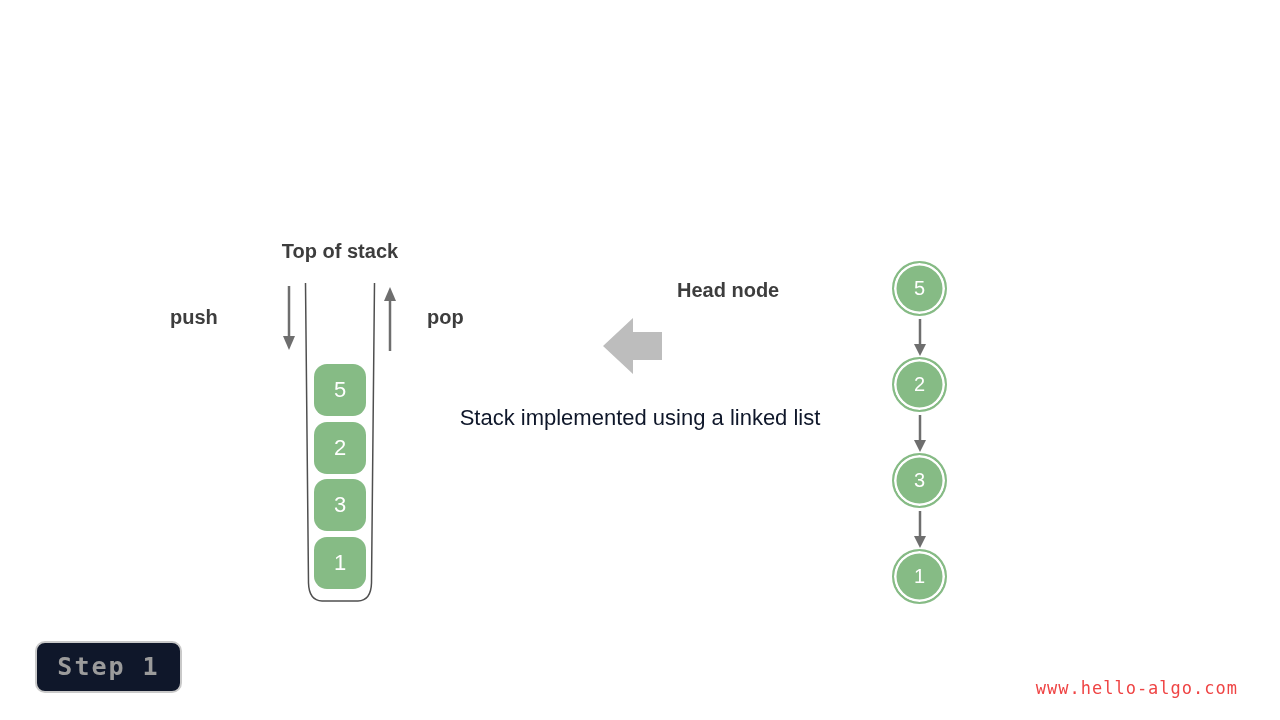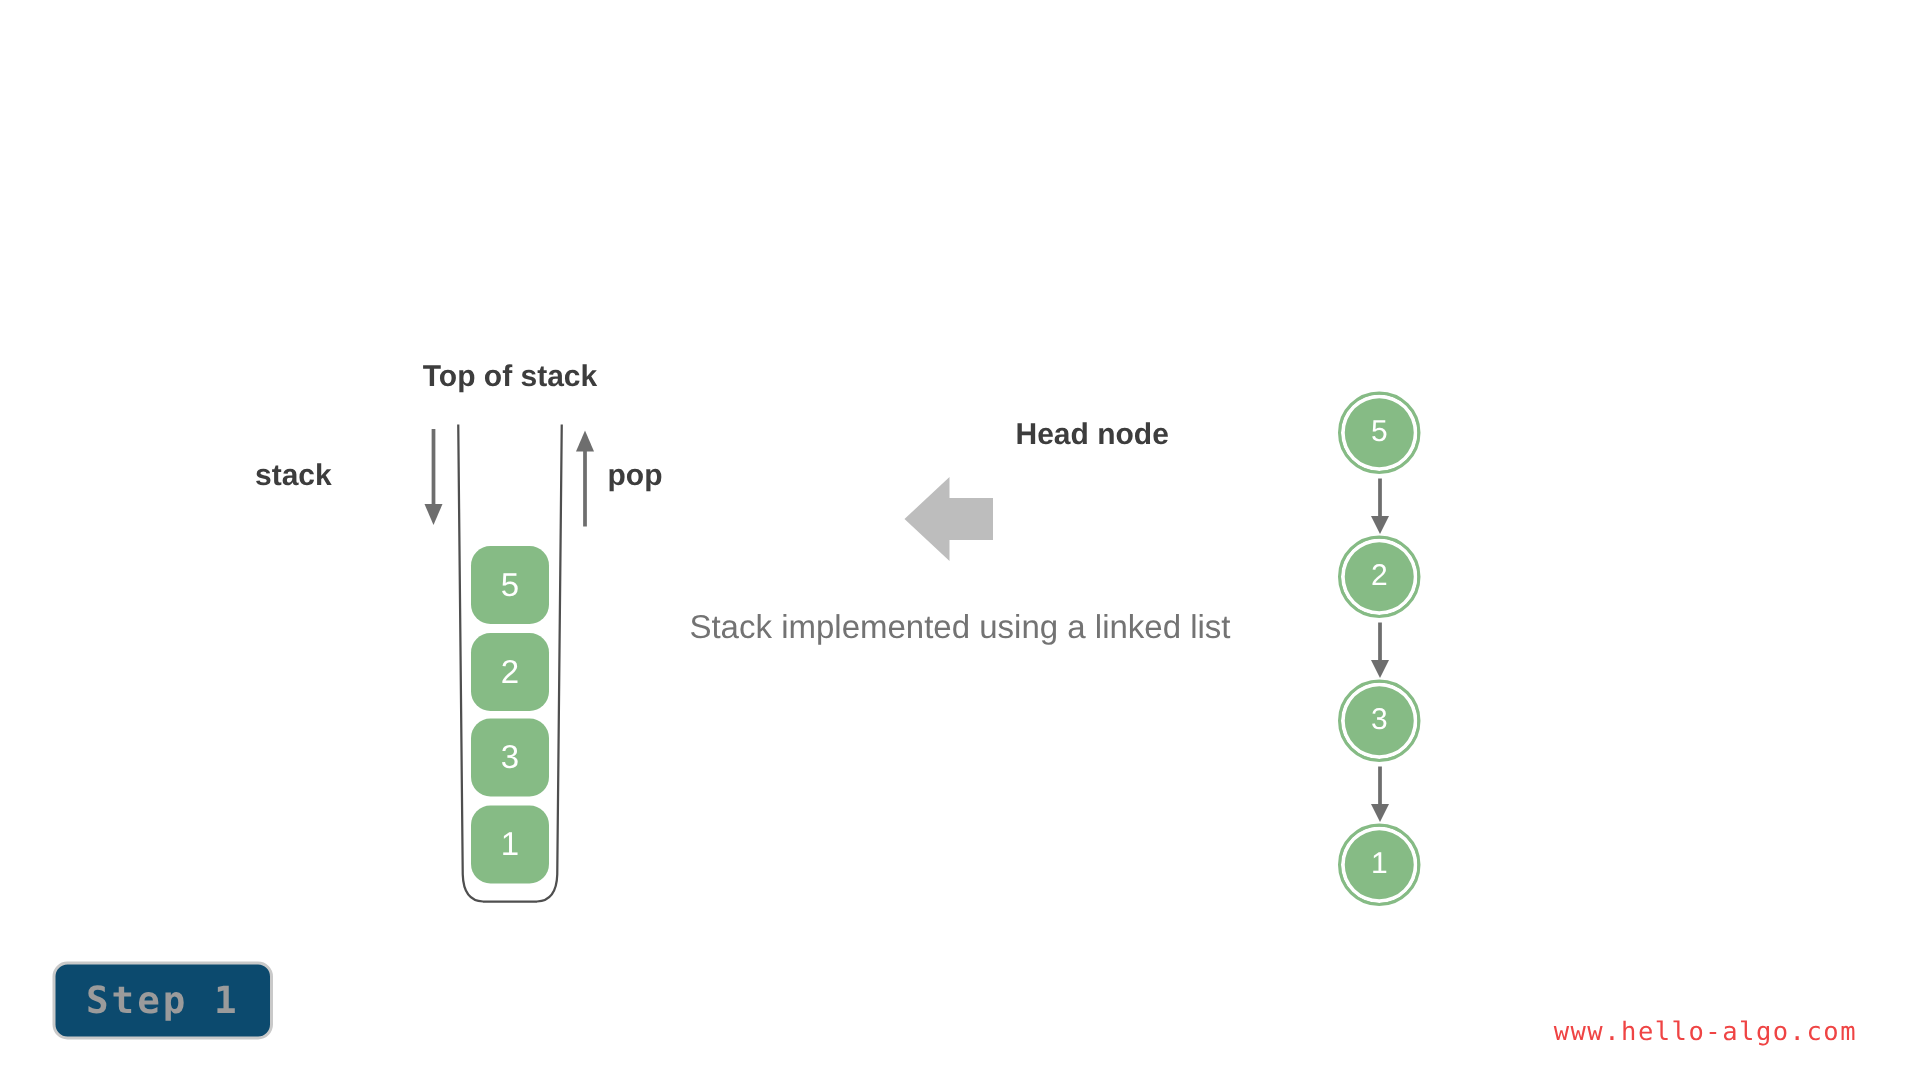--- a/index.html
+++ b/index.html
@@ -16,25 +16,25 @@
     position:absolute;left:314px;width:52px;height:52px;border-radius:13px;
     background:#86bb85;color:#ffffff;font-size:22px;line-height:52px;text-align:center;
   }
   .ll-node{
     position:absolute;left:892px;width:51px;height:51px;border-radius:50%;
     background:#86bb85;border:2.5px solid #86bb85;
     box-shadow:inset 0 0 0 2.5px #ffffff;
     color:#ffffff;font-size:20px;line-height:51px;text-align:center;
   }
   .caption{
-    color:#737373;font-size:22px;white-space:nowrap;
+    color:#0f172a;font-size:22px;white-space:nowrap;
   }
   .step-badge{
     position:absolute;left:35px;top:641px;width:147px;height:52px;
-    border:2px solid #c9c9c9;border-radius:10px;background:#0c4a6e;
+    border:2px solid #c9c9c9;border-radius:10px;background:#0f172a;
     box-sizing:border-box;
     font-family:"DejaVu Sans Mono",monospace;font-weight:bold;font-size:25px;color:#9b9b9b;
     text-align:center;line-height:48px;letter-spacing:2px;
   }
   .watermark{
     position:absolute;right:42px;top:678px;
     font-family:"DejaVu Sans Mono",monospace;font-size:17px;color:#ef4444;
     letter-spacing:1px;
   }
 </style>
@@ -63,22 +63,22 @@
       <line x1="920" y1="319" x2="920" y2="346" stroke-width="2.5"></line>
       <polygon points="914,344 926,344 920,356" stroke="none"></polygon>
       <line x1="920" y1="415" x2="920" y2="442" stroke-width="2.5"></line>
       <polygon points="914,440 926,440 920,452" stroke="none"></polygon>
       <line x1="920" y1="511" x2="920" y2="538" stroke-width="2.5"></line>
       <polygon points="914,536 926,536 920,548" stroke="none"></polygon>
     </g>
   </svg>
 
   <div class="abs lbl-dark center" style="left:240px;top:240px;width:200px;">Top of stack</div>
-  <div class="abs lbl-dark right" style="left:170px;top:306px;width:100px;">stack</div>
-  <div class="abs lbl-dark" style="left:405px;top:306px;">pop</div>
+  <div class="abs lbl-dark right" style="left:170px;top:306px;width:100px;">push</div>
+  <div class="abs lbl-dark" style="left:427px;top:306px;">pop</div>
 
   <div class="stack-box" style="top:364px;">5</div>
   <div class="stack-box" style="top:422px;">2</div>
   <div class="stack-box" style="top:479px;">3</div>
   <div class="stack-box" style="top:537px;">1</div>
 
   <div class="abs caption center" style="left:390px;top:405px;width:500px;">Stack implemented using a linked list</div>
 
   <div class="abs lbl-dark right" style="left:677px;top:279px;width:200px;">Head node</div>
 

